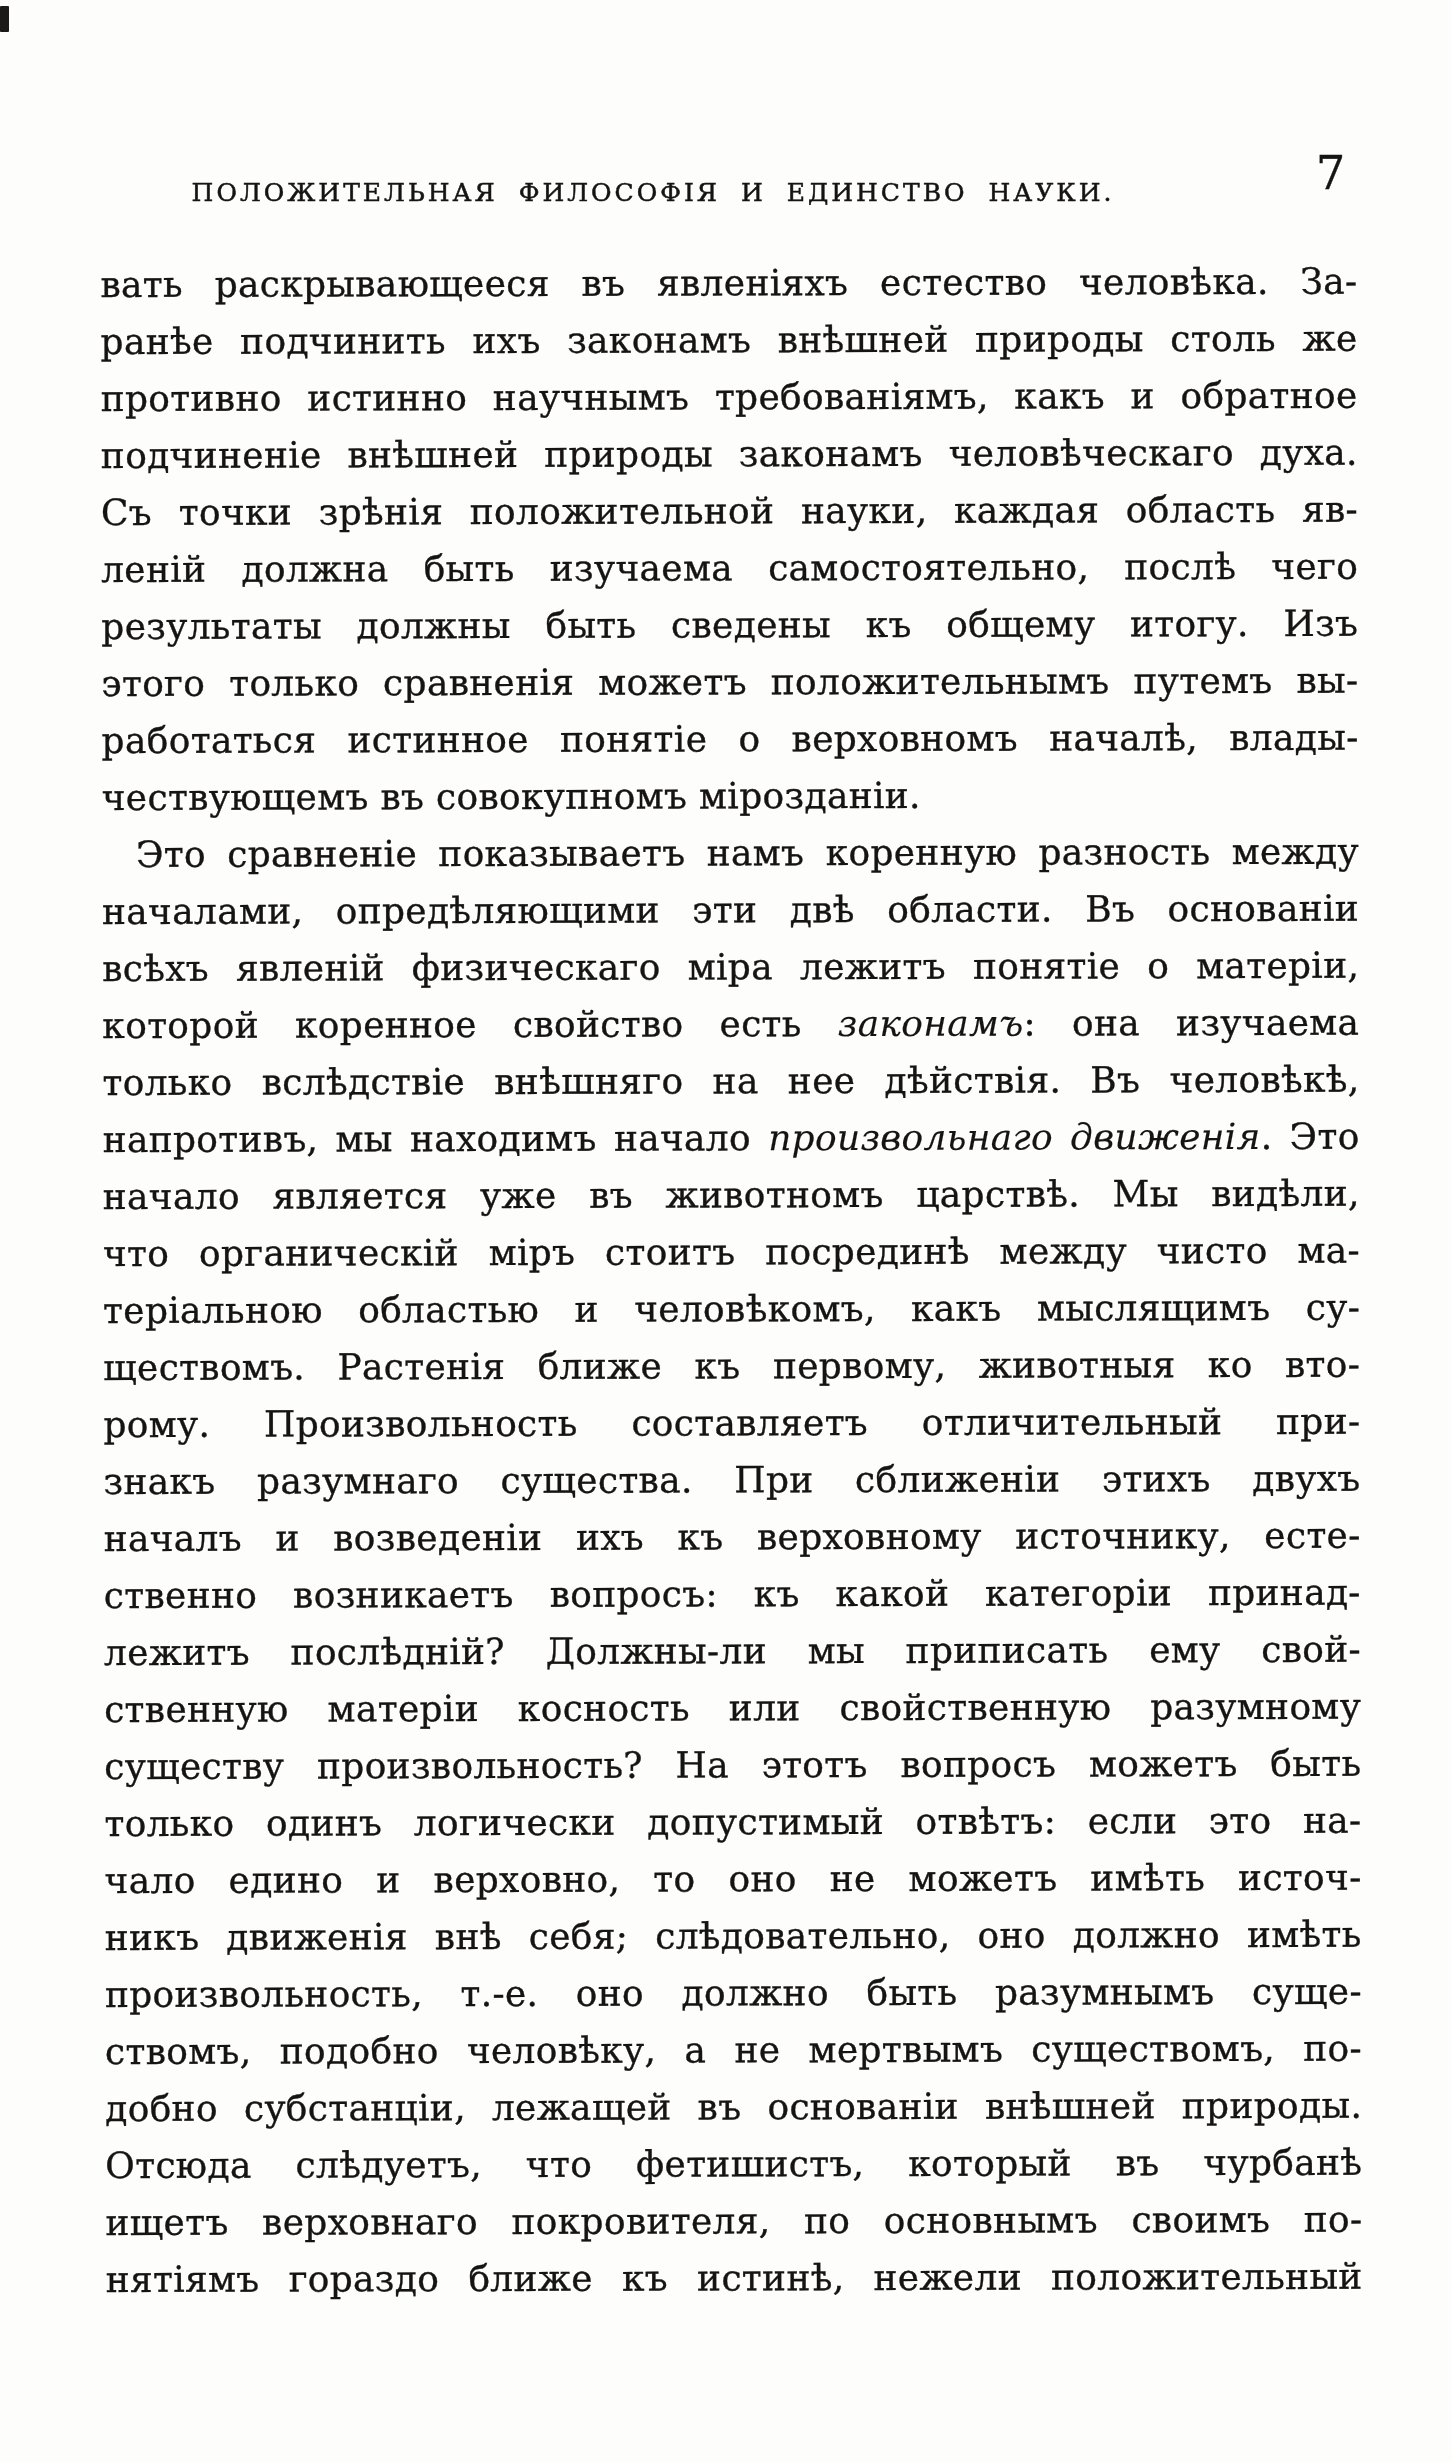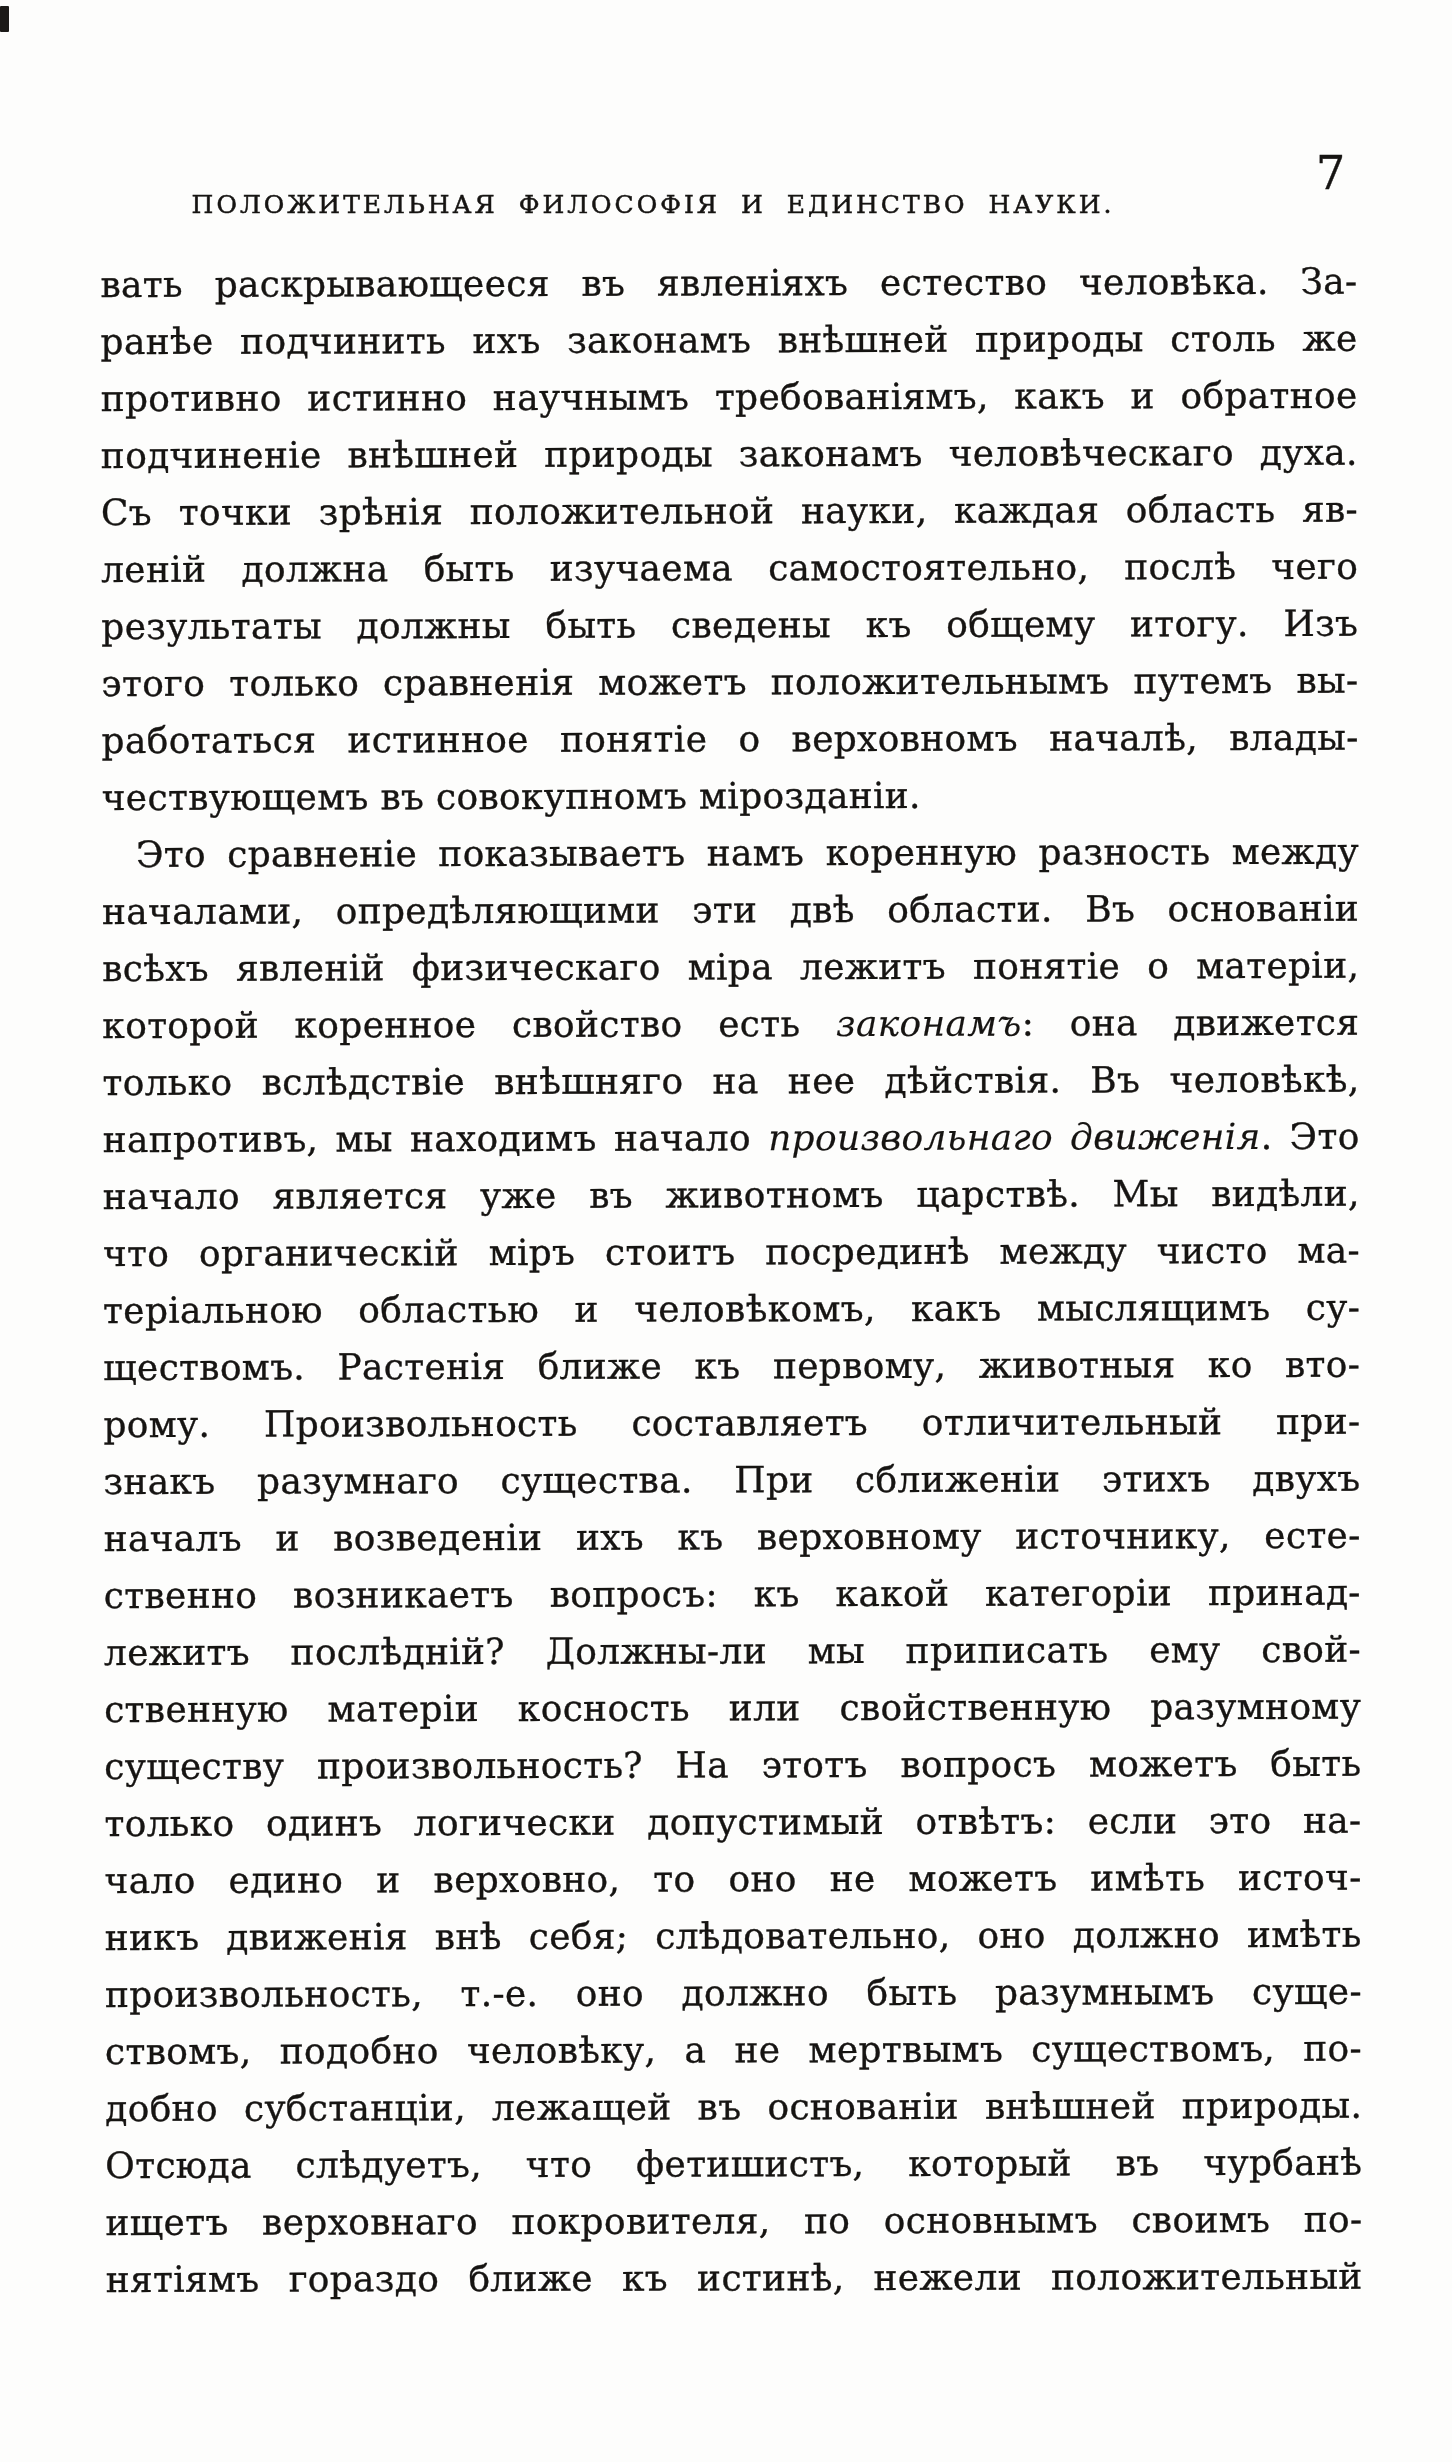--- a/index.html
+++ b/index.html
@@ -28,21 +28,20 @@
   .header {
     position: absolute;
     top: 178px;
     left: 103px;
     width: 1100px;
     text-align: center;
     font-size: 25px;
     letter-spacing: 3px;
     word-spacing: 10px;
     white-space: nowrap;
-    margin-top: 12px;
     -webkit-text-stroke: 0.5px #161412;
   }
   .page-number {
     position: absolute;
     top: 150px;
     left: 1316px;
     font-size: 46px;
     line-height: 1;
     -webkit-text-stroke: 0.4px #161412;
   }
@@ -89,21 +88,21 @@
       <div class="line"><span>подчиненіе внѣшней природы законамъ человѣческаго духа.</span></div>
       <div class="line"><span>Съ точки зрѣнія положительной науки, каждая область яв-</span></div>
       <div class="line"><span>леній должна быть изучаема самостоятельно, послѣ чего</span></div>
       <div class="line"><span>результаты должны быть сведены къ общему итогу. Изъ</span></div>
       <div class="line"><span>этого только сравненія можетъ положительнымъ путемъ вы-</span></div>
       <div class="line"><span>работаться истинное понятіе о верховномъ началѣ, влады-</span></div>
       <div class="line endpara"><span>чествующемъ въ совокупномъ мірозданіи.</span></div>
       <div class="line indent"><span>Это сравненіе показываетъ намъ коренную разность между</span></div>
       <div class="line"><span>началами, опредѣляющими эти двѣ области. Въ основаніи</span></div>
       <div class="line"><span>всѣхъ явленій физическаго міра лежитъ понятіе о матеріи,</span></div>
-      <div class="line"><span>которой коренное свойство есть </span><span class="it">законамъ</span><span>: она движется</span></div>
+      <div class="line"><span>которой коренное свойство есть </span><span class="it">законамъ</span><span>: она изучаема</span></div>
       <div class="line"><span>только вслѣдствіе внѣшняго на нее дѣйствія. Въ человѣкѣ,</span></div>
       <div class="line"><span>напротивъ, мы находимъ начало </span><span class="it">произвольнаго движенія</span><span>. Это</span></div>
       <div class="line"><span>начало является уже въ животномъ царствѣ. Мы видѣли,</span></div>
       <div class="line"><span>что органическій міръ стоитъ посрединѣ между чисто ма-</span></div>
       <div class="line"><span>теріальною областью и человѣкомъ, какъ мыслящимъ су-</span></div>
       <div class="line"><span>ществомъ. Растенія ближе къ первому, животныя ко вто-</span></div>
       <div class="line"><span>рому. Произвольность составляетъ отличительный при-</span></div>
       <div class="line"><span>знакъ разумнаго существа. При сближеніи этихъ двухъ</span></div>
       <div class="line"><span>началъ и возведеніи ихъ къ верховному источнику, есте-</span></div>
       <div class="line"><span>ственно возникаетъ вопросъ: къ какой категоріи принад-</span></div>

